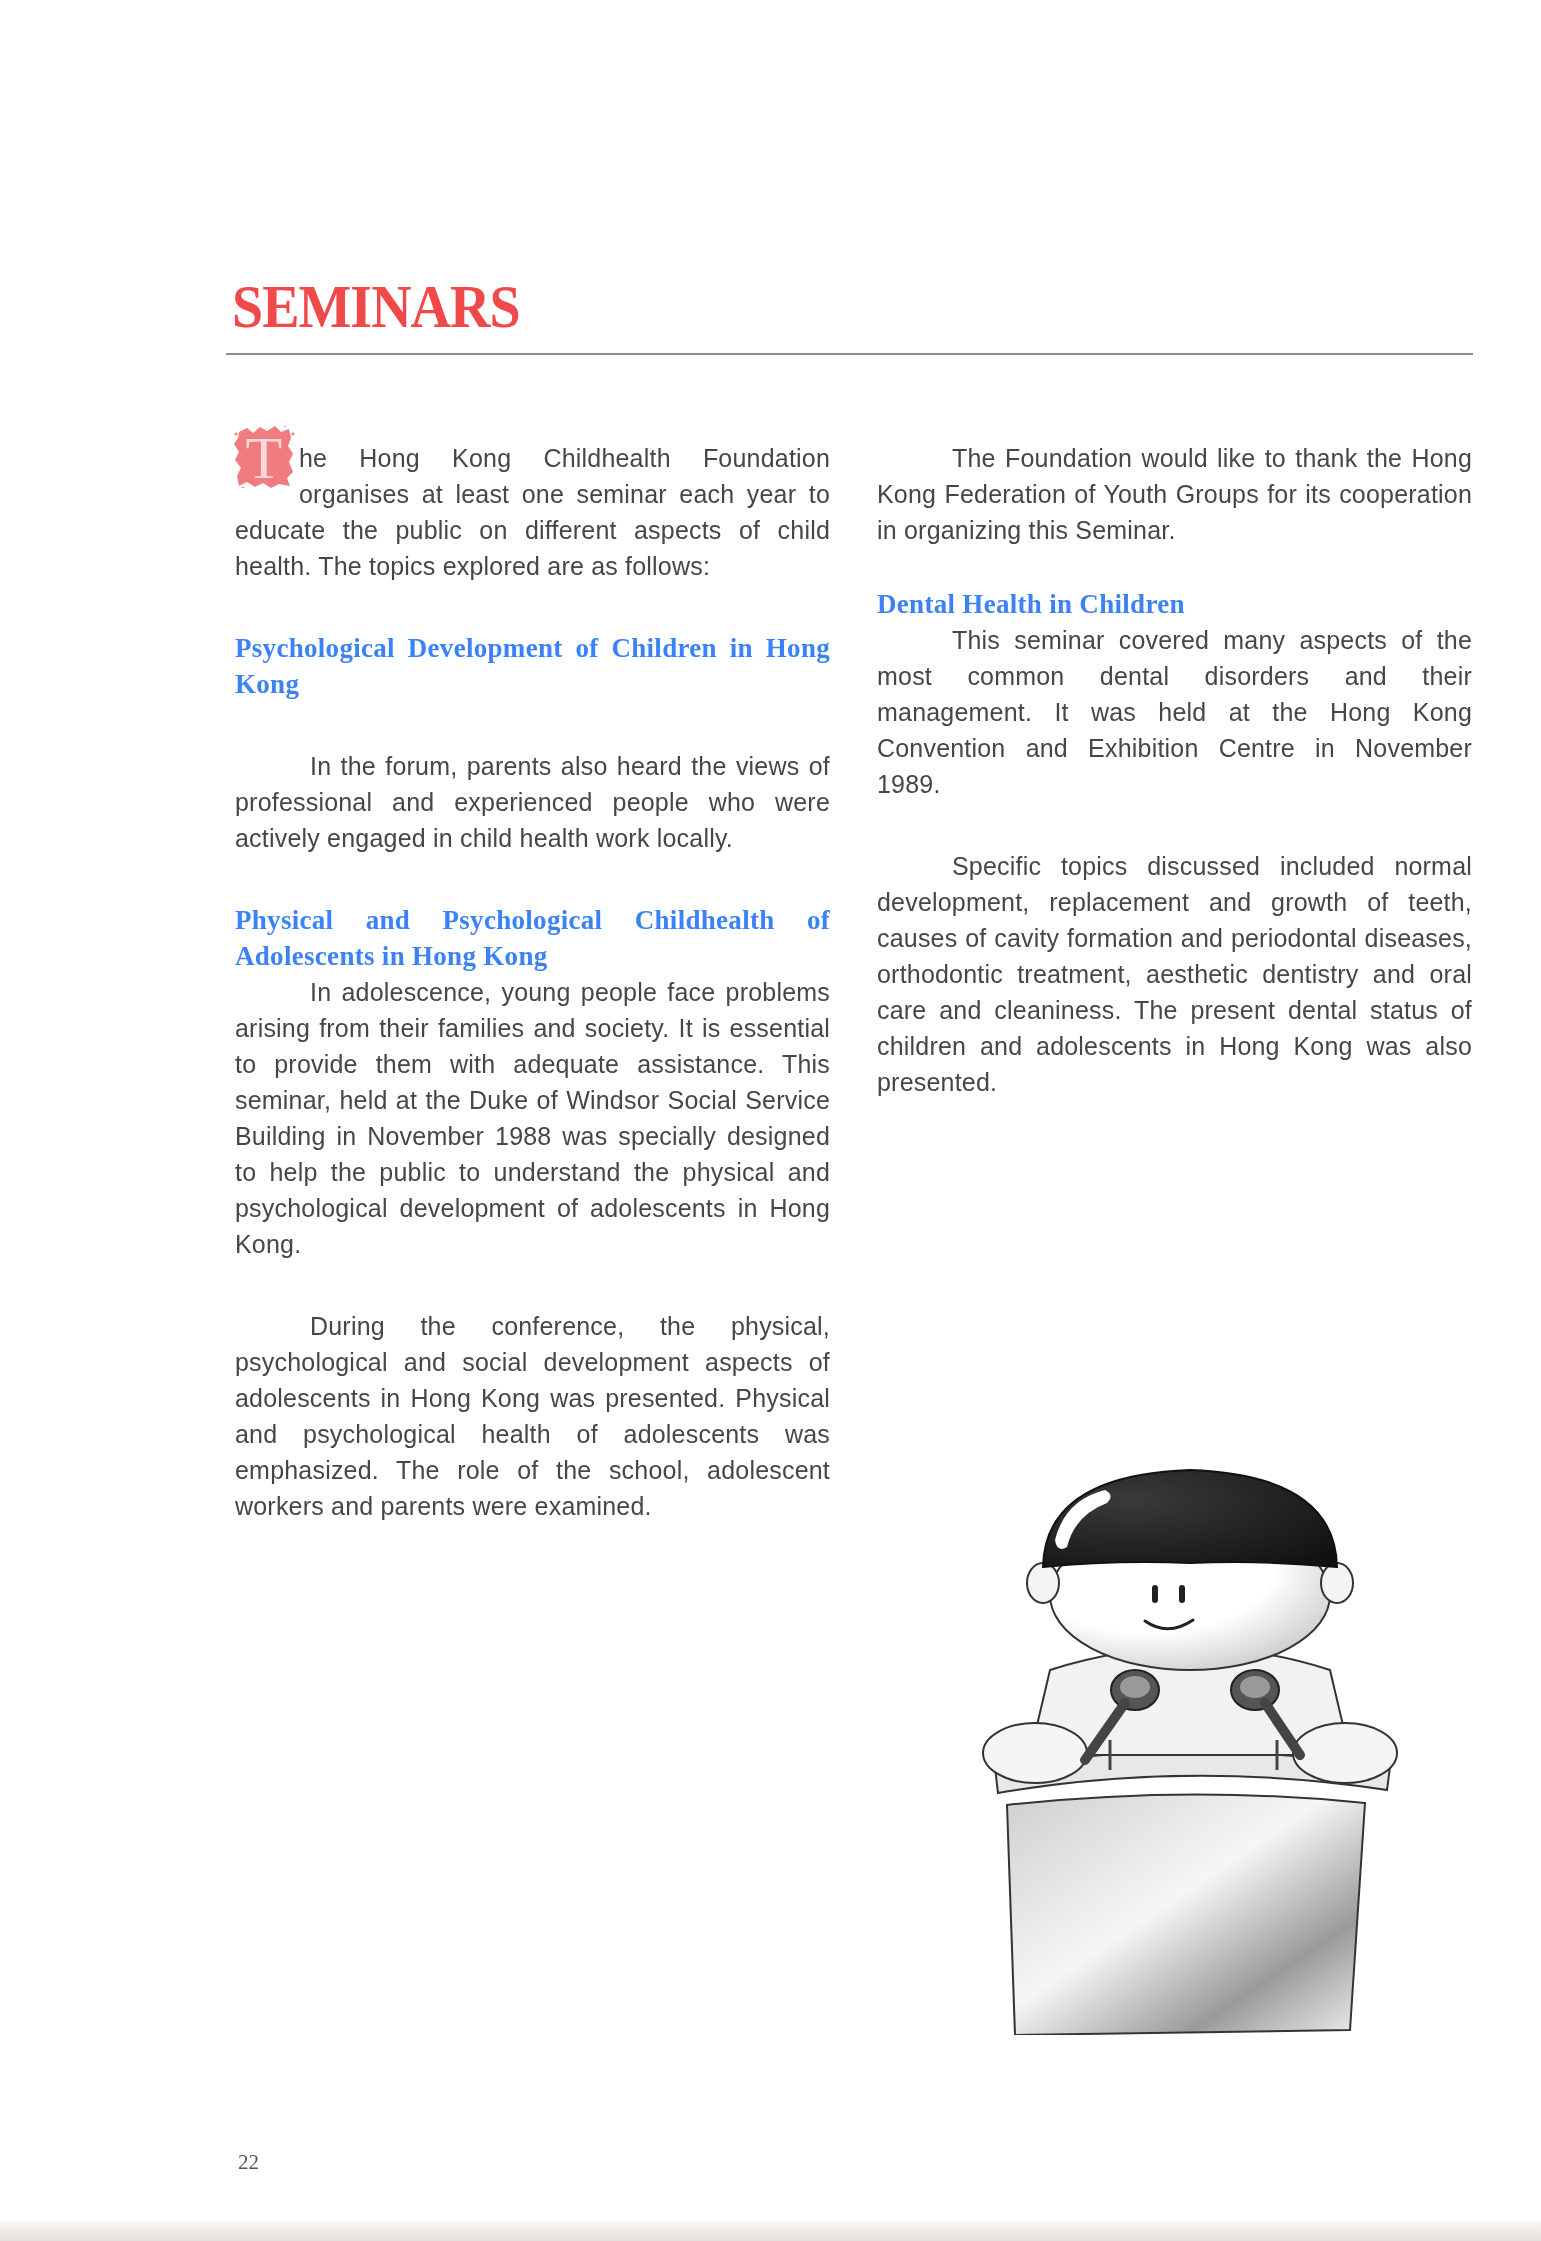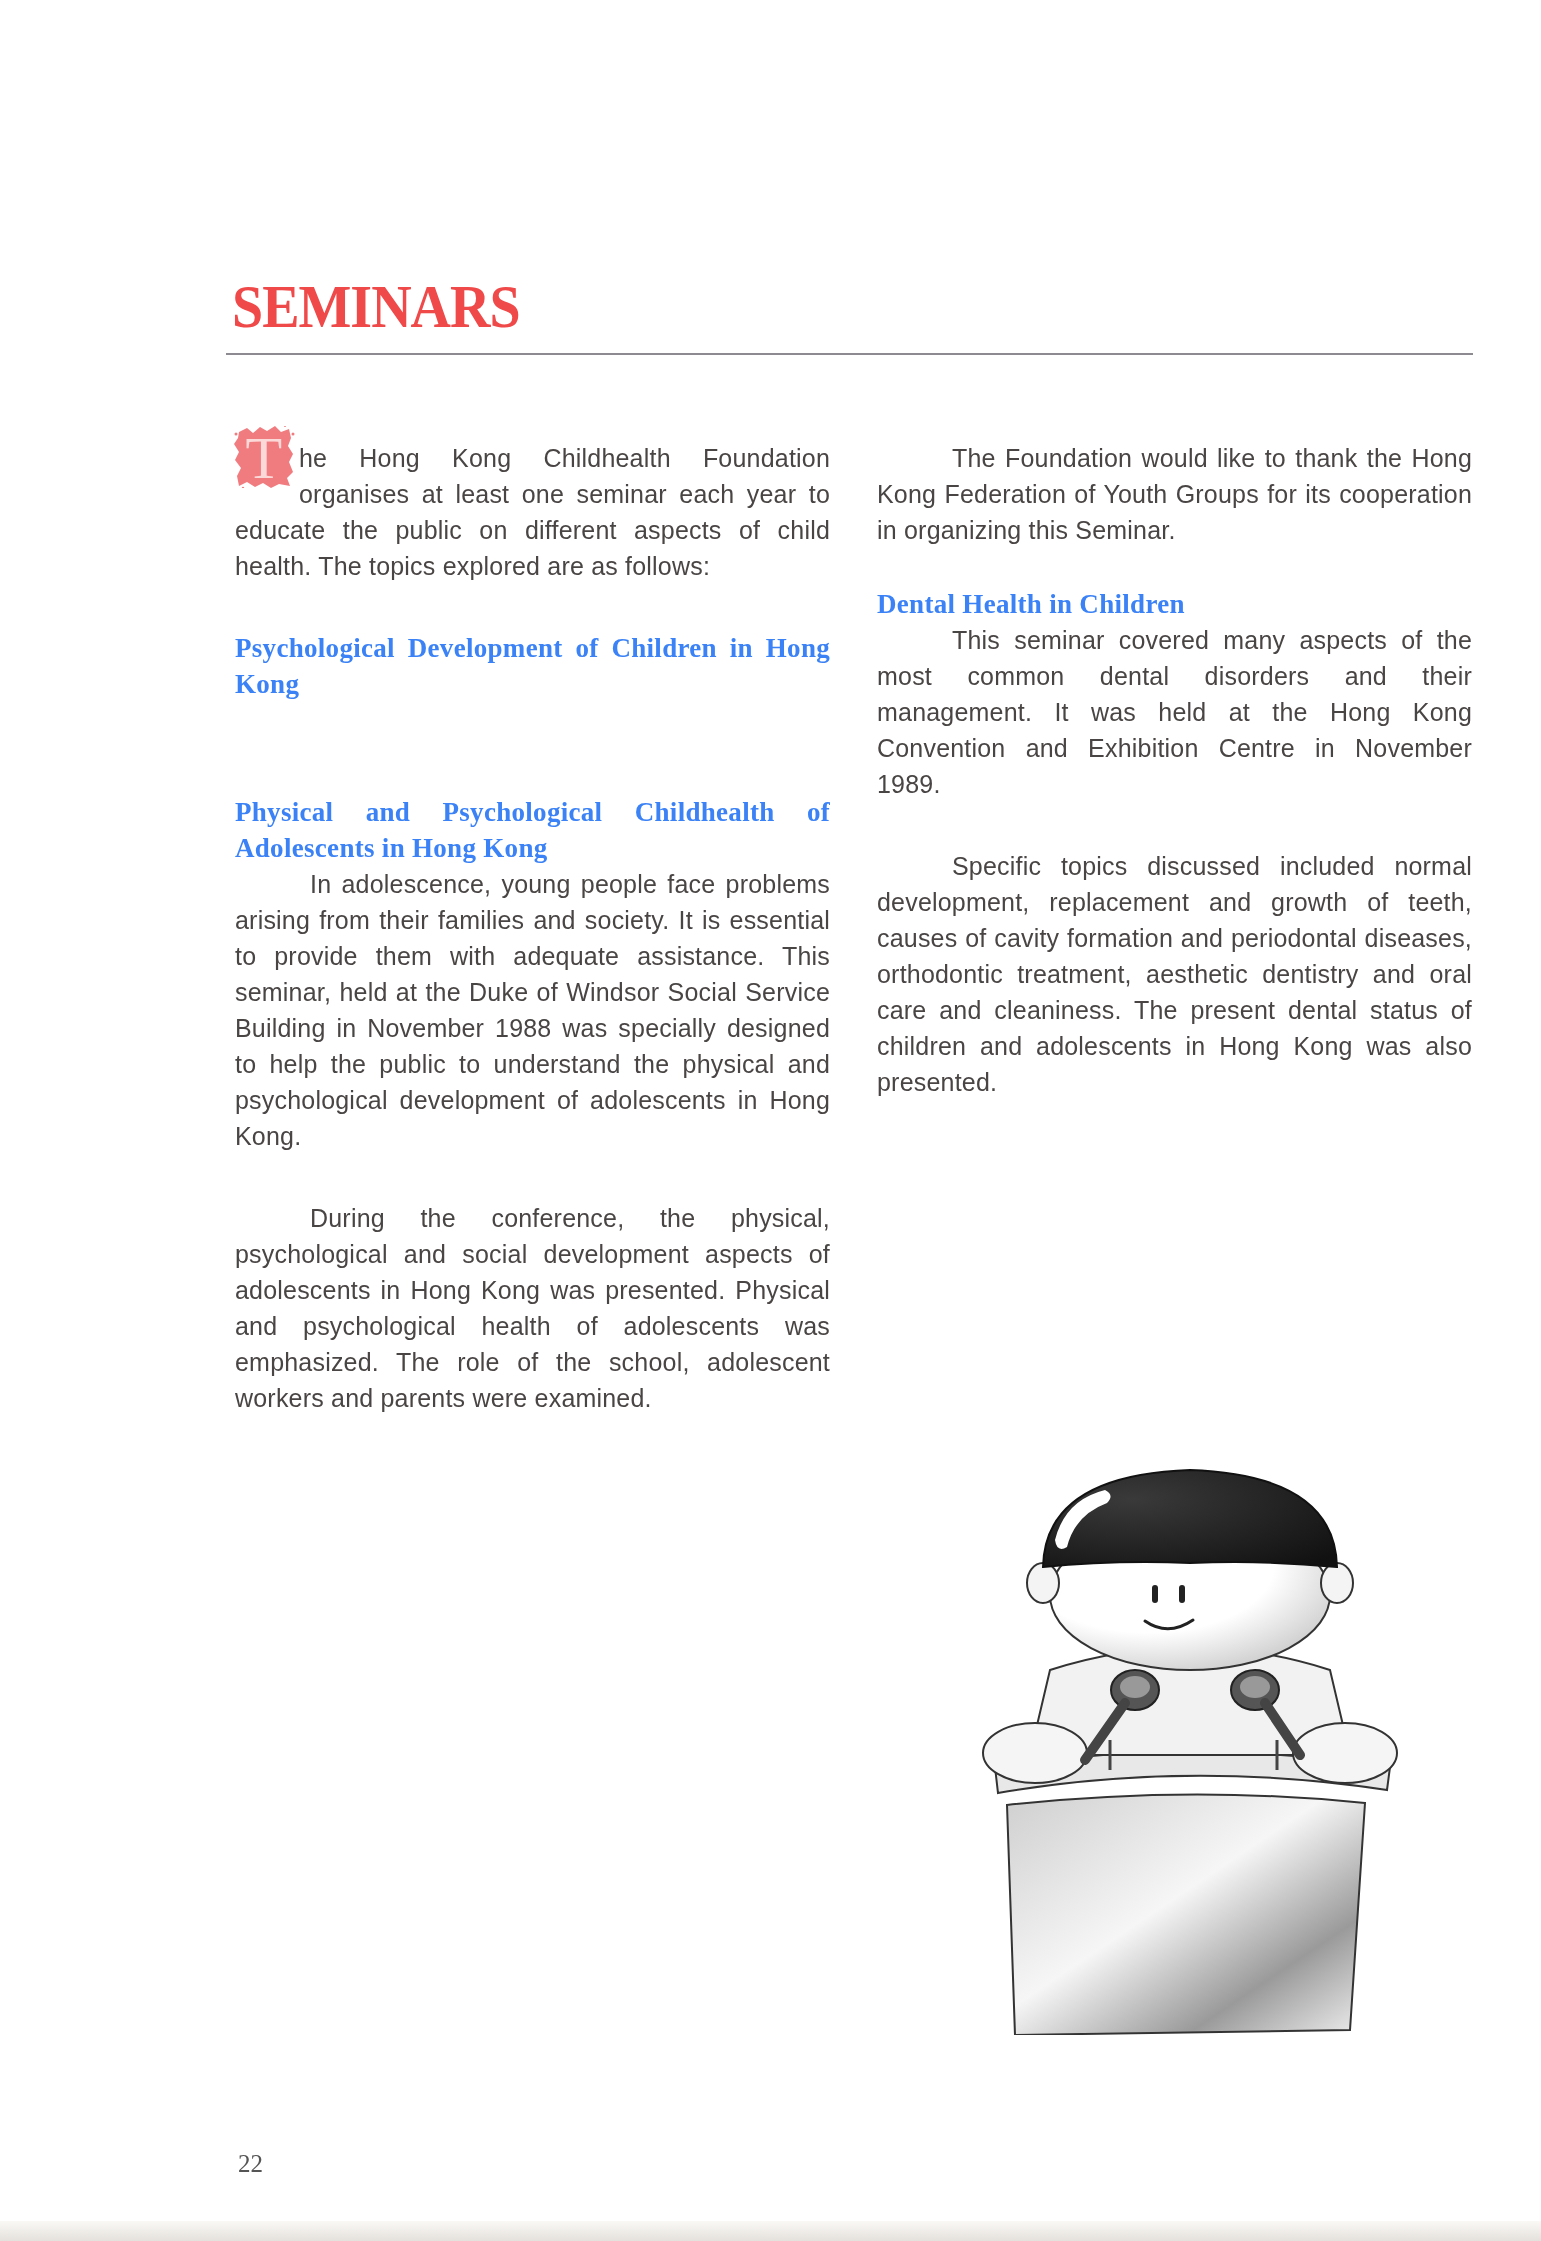--- a/index.html
+++ b/index.html
@@ -40,21 +40,21 @@
     text-align: justify;
   }
   .dropcap {
     float: left; width: 62px; height: 58px; margin: -14px 4px 0 -2px;
     position: relative;
   }
   .dropcap svg { position: absolute; left: 0; top: 0; }
   .illustration { position: absolute; left: 965px; top: 1455px; width: 450px; height: 580px; }
   .page-number {
     position: absolute; left: 238px; top: 2150px; font-family: "Liberation Serif", serif;
-    font-size: 25px; color: #555;
+    font-size: 21px; color: #555;
   }
 </style>
 </head>
 <body>
 
 <div class="title">SEMINARS</div>
 <div class="title-rule"></div>
 
 <div class="col col-left">
   <p>
@@ -66,20 +66,21 @@
         <circle cx="10" cy="62" r="1.2" fill="#f07c80"></circle>
           <circle cx="52" cy="0" r="1" fill="#f07c80"></circle>
         <text x="31" y="52" text-anchor="middle" font-family="Liberation Serif, serif" font-size="60" fill="#fcd9d9">T</text>
       </svg>
     </span>
     <span>he Hong Kong Childhealth Foundation organises at least one seminar each year to educate the public on different aspects of child health.  The topics explored are as follows:</span>
   </p>
   <div class="gap"></div>
   <h2>Psychological Development of Children in Hong Kong</h2>
   <div class="gap"></div>
+  <p class="indent">In the forum,  parents also heard the views of professional and experienced people who were actively engaged in child health work locally.</p>
   <div class="gap"></div>
   <h2>Physical and Psychological Childhealth of Adolescents in Hong Kong</h2>
   <p class="indent">In adolescence,  young people face problems arising from their families and society.  It is essential to provide them with adequate assistance. This seminar, held at the Duke of Windsor Social Service Building in November 1988 was specially designed to help the public to understand the physical and psychological development of adolescents in Hong Kong.</p>
   <div class="gap"></div>
   <p class="indent">During the conference,  the physical, psychological and social development aspects of adolescents in Hong Kong was presented. Physical and psychological health of adolescents was emphasized.  The role of the school,  adolescent workers and parents were examined.</p>
   <div class="gap"></div>
 </div>
 
 <div class="col col-right">
   <p class="indent">The Foundation would like to thank the Hong Kong Federation of Youth Groups for its cooperation in organizing this Seminar.</p>

